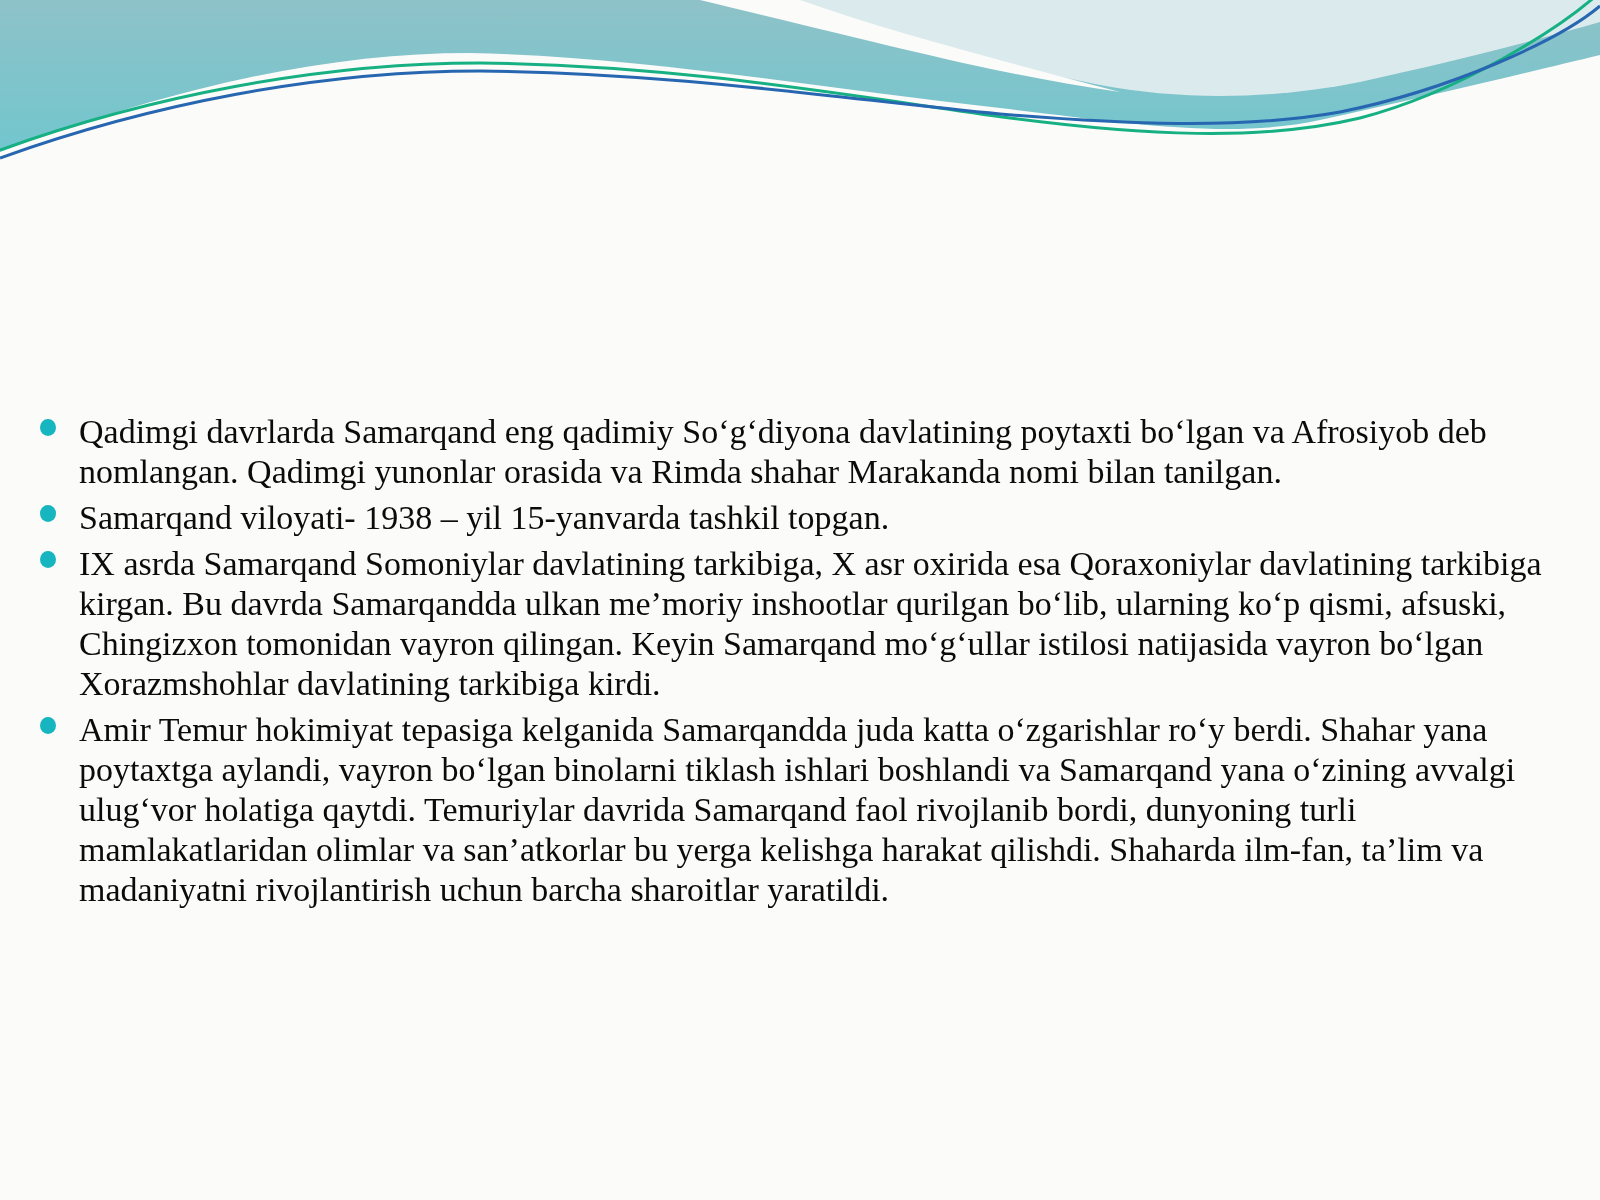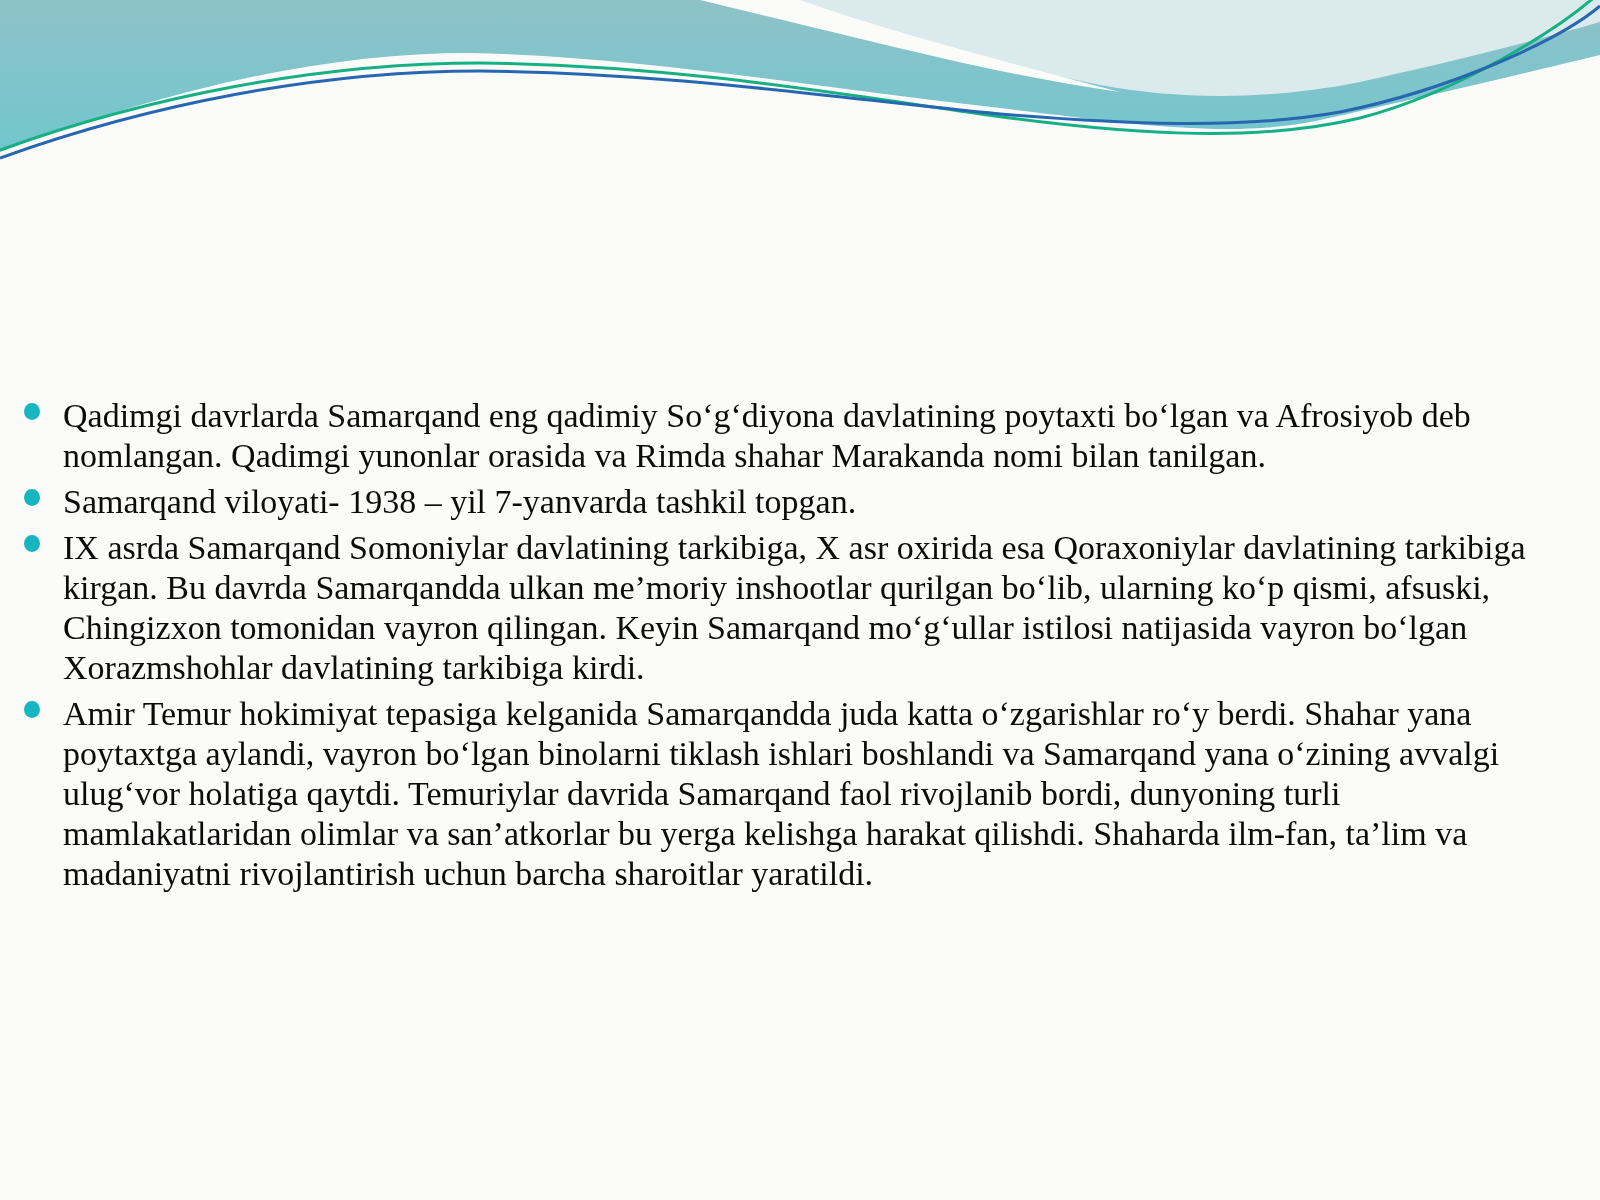--- a/index.html
+++ b/index.html
@@ -12,21 +12,21 @@
   }
   .wave-header {
     position:absolute; top:0; left:0;
     width:1600px; height:235px;
     display:block;
   }
   ul.bullet-list {
     position:absolute;
     left:24px; top:396px;
     width:1520px;
-    margin:0; padding:0;
+    margin:16px; padding:0;
     list-style:none;
   }
   ul.bullet-list li {
     display:flex;
     align-items:flex-start;
     margin:0 0 6px 0;
     font-size:34px;
     line-height:40px;
     color:#0b0b0b;
     letter-spacing:0;
@@ -77,21 +77,21 @@
              C1450,90 1560,40 1600,6"></path>
   </svg>
 
   <ul class="bullet-list">
     <li>
       <span class="dot"></span>
       <span class="bullet-text">Qadimgi davrlarda Samarqand eng qadimiy So‘g‘diyona davlatining poytaxti bo‘lgan va Afrosiyob deb nomlangan. Qadimgi yunonlar orasida va Rimda shahar Marakanda nomi bilan tanilgan.</span>
     </li>
     <li>
       <span class="dot"></span>
-      <span class="bullet-text">Samarqand viloyati- 1938 – yil 7-yanvarda tashkil topgan.</span>
+      <span class="bullet-text">Samarqand viloyati- 1938 – yil 15-yanvarda tashkil topgan.</span>
     </li>
     <li>
       <span class="dot"></span>
       <span class="bullet-text">IX asrda Samarqand Somoniylar davlatining tarkibiga, X asr oxirida esa Qoraxoniylar davlatining tarkibiga kirgan. Bu davrda Samarqandda ulkan me’moriy inshootlar qurilgan bo‘lib, ularning ko‘p qismi, afsuski, Chingizxon tomonidan vayron qilingan. Keyin Samarqand mo‘g‘ullar istilosi natijasida vayron bo‘lgan Xorazmshohlar davlatining tarkibiga kirdi.</span>
     </li>
     <li>
       <span class="dot"></span>
       <span class="bullet-text">Amir Temur hokimiyat tepasiga kelganida Samarqandda juda katta o‘zgarishlar ro‘y berdi. Shahar yana poytaxtga aylandi, vayron bo‘lgan binolarni tiklash ishlari boshlandi va Samarqand yana o‘zining avvalgi ulug‘vor holatiga qaytdi. Temuriylar davrida Samarqand faol rivojlanib bordi, dunyoning turli mamlakatlaridan olimlar va san’atkorlar bu yerga kelishga harakat qilishdi. Shaharda ilm-fan, ta’lim va madaniyatni rivojlantirish uchun barcha sharoitlar yaratildi.</span>
     </li>
   </ul>

